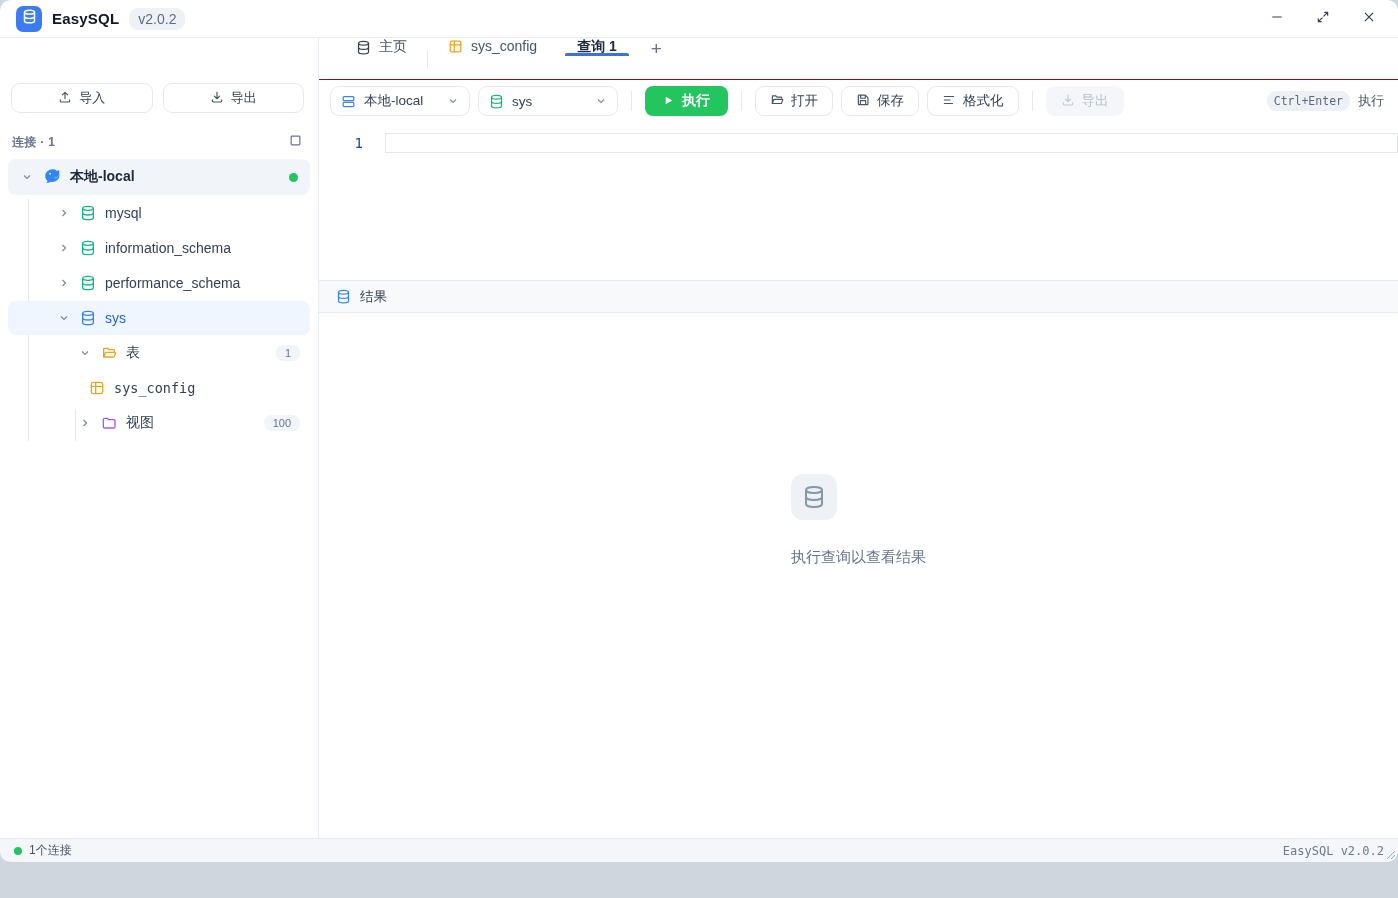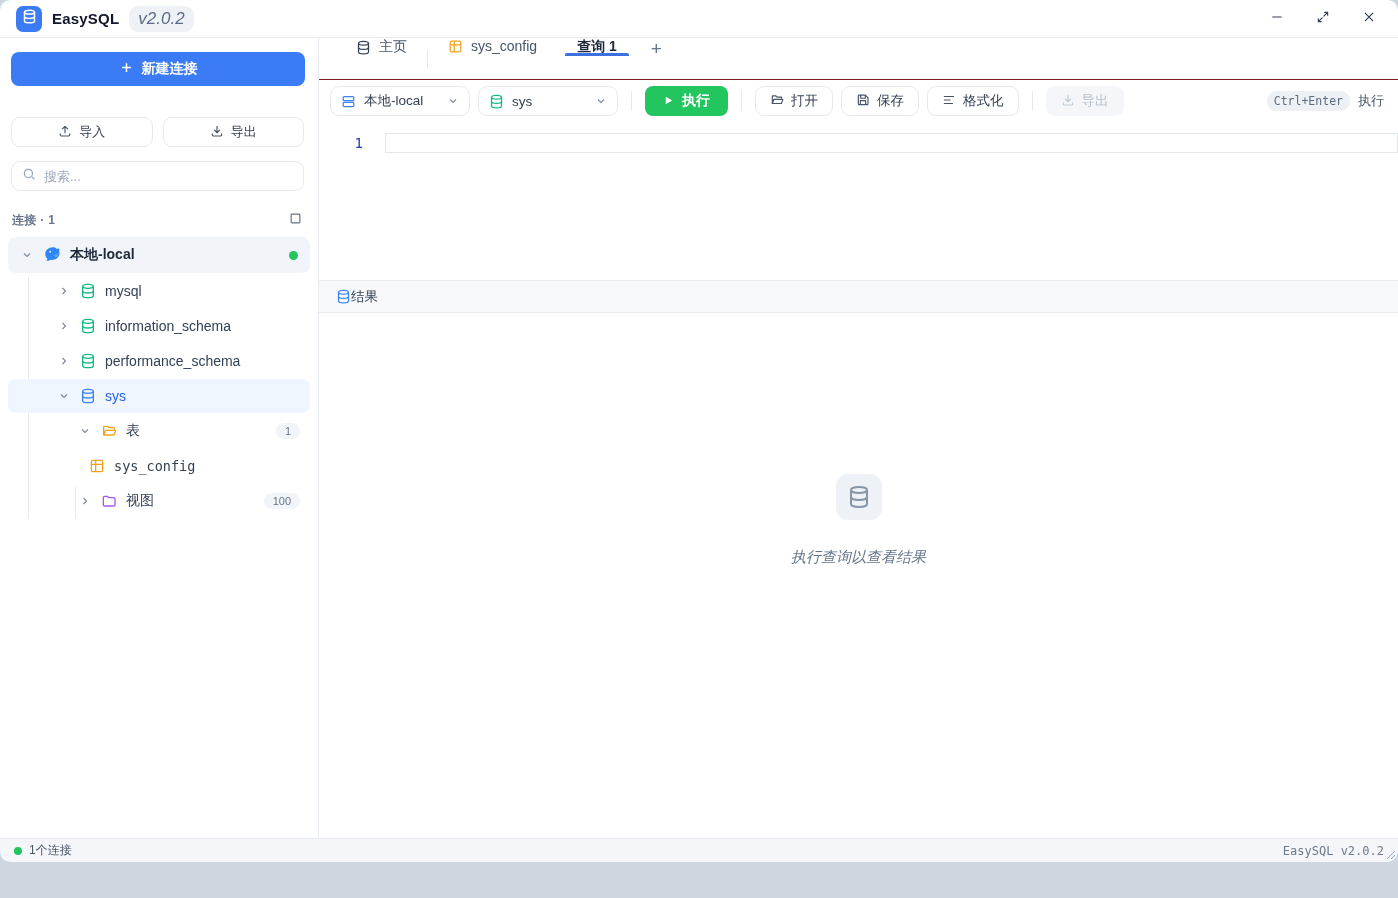--- a/index.html
+++ b/index.html
@@ -3,21 +3,21 @@
 <meta charset="utf-8">
 <style>
   * { margin:0; padding:0; box-sizing:border-box; }
   html,body { width:1398px; height:898px; background:#cfd6dd; font-family:"Liberation Sans","DejaVu Sans",sans-serif; }
   .window { width:1398px; height:862px; background:#7dd3fc; border-radius:10px; overflow:hidden; display:flex; flex-direction:column; position:relative; }
 
   
   .titlebar { height:38px; flex:0 0 38px; display:flex; align-items:center; padding:0 12px 0 16px; border-bottom:1px solid #e9edf1; background:#fff; }
   .logo { width:26px; height:26px; border-radius:7px; background:#3b7cf6; display:flex; align-items:center; justify-content:center; color:#fff; }
   .app-title { font-size:15px; font-weight:bold; color:#0f172a; margin-left:10px; letter-spacing:.2px; }
-  .ver-badge { margin-left:10px; font-size:17px; color:#5b6b82; background:#eef1f6; border-radius:9px; padding:3px 9px;font-style:italic; }
+  .ver-badge { margin-left:10px; font-size:14px; color:#5b6b82; background:#eef1f6; border-radius:9px; padding:3px 9px; }
   .win-controls { margin-left:auto; display:flex; align-items:center; gap:28px; padding-right:8px; color:#334155; }
   .win-btn { width:18px; height:18px; display:flex; align-items:center; justify-content:center; cursor:pointer; }
 
   
   .main { flex:1; display:flex; min-height:0; }
 
   
   .sidebar { width:319px; flex:0 0 319px; border-right:1px solid #e9edf1; background:#fff; padding-top:14px; overflow:hidden; }
   .btn-primary { display:flex; align-items:center; justify-content:center; gap:8px; margin:0 14px 0 11px; height:34px; background:#3b7cf6; color:#fff; border:none; border-radius:8px; font-size:14px; font-weight:bold; width:294px; cursor:pointer; font-family:inherit; }
   .side-io { display:flex; gap:10px; margin:10px 14px 0 11px; }
@@ -65,24 +65,24 @@
   .btn-tool.disabled { background:#f4f6f9; border-color:transparent; color:#b3bfcd; cursor:default; }
   .btn-tool.disabled svg { color:#c0cad6; }
   .shortcut { margin-left:auto; display:flex; align-items:center; gap:8px; font-size:13px; color:#475569; }
   .kbd { background:#edf1f6; border-radius:9px; padding:3px 7px; font-family:"DejaVu Sans Mono",monospace; font-size:11.5px; color:#5b6b82; }
 
   .editor { flex:0 0 158px; display:flex; padding-top:11px; background:#fff; }
   .gutter { width:44px; flex:0 0 44px; text-align:right; font-family:"DejaVu Sans Mono",monospace; font-size:14px; color:#1e40af; line-height:20px; }
   .code-area { flex:1; margin-left:22px; }
   .active-line { height:20px; border:1px solid #e4e8ed; background:#fff; }
 
-  .results-header { flex:0 0 33px; background:#f7f9fb; border-top:1px solid #e8ecf0; border-bottom:1px solid #e8ecf0; display:flex; align-items:center; padding-left:17px; font-size:13.5px; color:#334155;text-align:right; }
+  .results-header { flex:0 0 33px; background:#f7f9fb; border-top:1px solid #e8ecf0; border-bottom:1px solid #e8ecf0; display:flex; align-items:center; gap:9px; padding-left:17px; font-size:13.5px; color:#334155;text-align:right; }
   .results-header .ricon { color:#3b82f6; display:flex; }
   .results-body { flex:1; display:flex; flex-direction:column; align-items:center; justify-content:center; gap:18px; background:#fff; margin-top:-90px0; }
-  .empty-wrap { display:flex; flex-direction:column; align-items:center; gap:28px; transform:translateY(-55px);font-style:italic; }
+  .empty-wrap { display:flex; flex-direction:column; align-items:flex-start; gap:28px; transform:translateY(-55px); }
   .empty-icon { width:46px; height:46px; border-radius:12px; background:#eef1f5; display:flex; align-items:center; justify-content:center; color:#8796a8; }
   .empty-text { font-size:15px; color:#64748b; }
 
   
   .statusbar { height:24px; flex:0 0 24px; background:#f4f6f9; border-top:1px solid #e5e9ef; display:flex; align-items:center; padding:0 14px; font-size:12px; color:#475569; }
   .statusbar .dot { width:8px; height:8px; border-radius:50%; background:#22c55e; margin-right:7px; }
   .statusbar .right { margin-left:auto; font-family:"DejaVu Sans Mono",monospace; color:#6b7a8c; }
   .grip { position:absolute; right:2px; bottom:2px; width:10px; height:10px; }
 </style>
 </head>
@@ -117,51 +117,38 @@
         <span><svg width="14" height="14" viewBox="0 0 24 24" stroke="currentColor" stroke-width="2" fill="none">
               <path d="M5 5l14 14M19 5L5 19"></path>
             </svg></span>
       </div>
     </div>
   </div>
 
   <div class="main">
 
     <div class="sidebar">
-      <button class="btn-primary">
-        <span><svg width="15" height="15" viewBox="0 0 24 24" stroke="currentColor" stroke-width="2.4" fill="none">
-              <path d="M12 5v14M5 12h14"></path>
-            </svg></span>
-        <span>新建连接</span>
-      </button>
 
       <div class="side-io">
         <button class="btn-soft">
           <span><svg width="14" height="14" viewBox="0 0 24 24" stroke="currentColor" stroke-width="2" fill="none" stroke-linecap="round" stroke-linejoin="round">
                 <path d="M12 15V4M7.5 8.5L12 4l4.5 4.5"></path>
                 <path d="M4 17v2a1.5 1.5 0 0 0 1.5 1.5h13A1.5 1.5 0 0 0 20 19v-2"></path>
               </svg></span>
           <span>导入</span>
         </button>
         <button class="btn-soft">
           <span><svg width="14" height="14" viewBox="0 0 24 24" stroke="currentColor" stroke-width="2" fill="none" stroke-linecap="round" stroke-linejoin="round">
                 <path d="M12 4v11M7.5 10.5L12 15l4.5-4.5"></path>
                 <path d="M4 17v2a1.5 1.5 0 0 0 1.5 1.5h13A1.5 1.5 0 0 0 20 19v-2"></path>
               </svg></span>
           <span>导出</span>
         </button>
       </div>
 
-      <div class="search-box">
-        <span><svg width="14" height="14" viewBox="0 0 24 24" stroke="currentColor" stroke-width="2" fill="none">
-              <circle cx="11" cy="11" r="7"></circle>
-              <path d="M16.5 16.5L21 21"></path>
-            </svg></span>
-        <input type="text" placeholder="搜索..." style="">
-      </div>
 
       <div class="side-section">
         <span class="lbl">连接 · 1</span>
         <span class="sq">
           <span><svg width="13" height="13" viewBox="0 0 24 24" stroke="currentColor" stroke-width="2.2" fill="none">
                 <rect x="4" y="4" width="16" height="16" rx="1.5"></rect>
               </svg></span>
         </span>
       </div>
 

